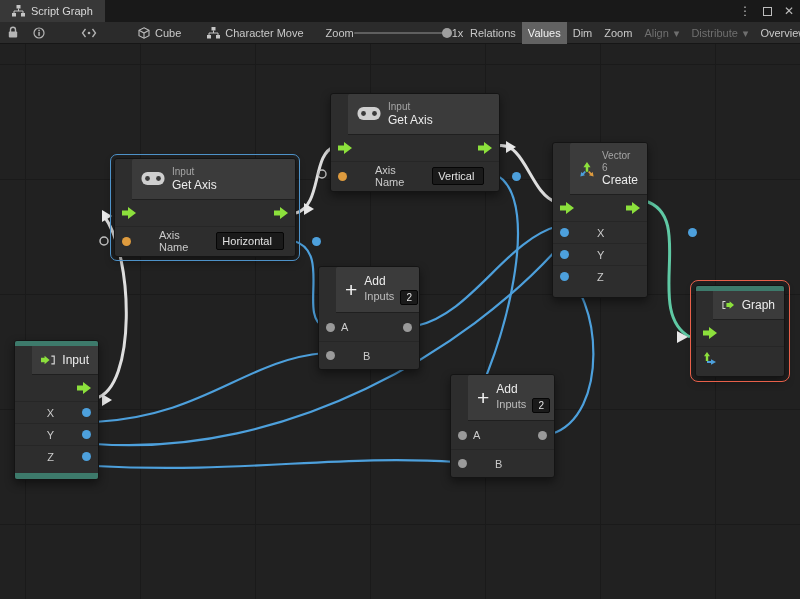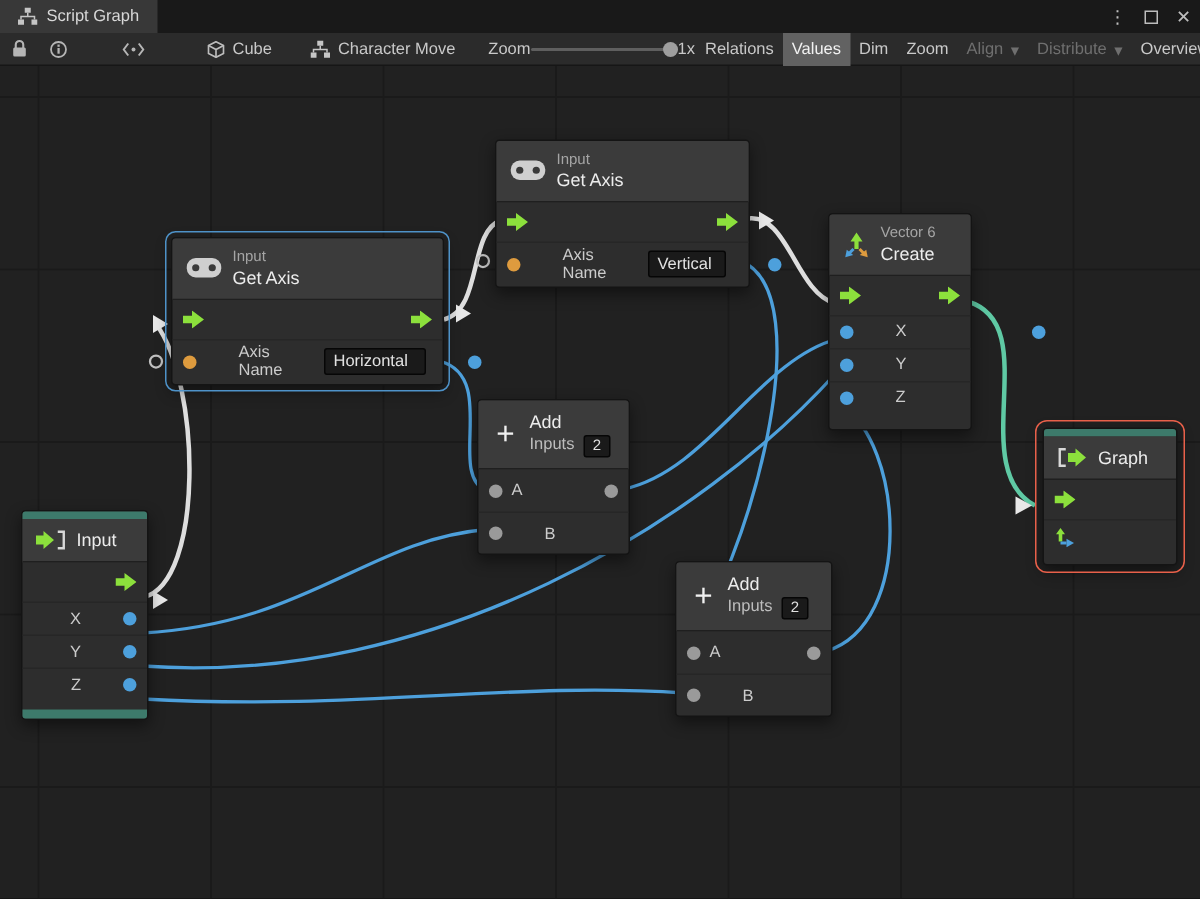--- a/index.html
+++ b/index.html
@@ -40,21 +40,21 @@
   .wire.flow-teal{stroke:var(--wire-teal,#5fc9a4);stroke-width:3;}
   .wire.data{stroke:var(--data-blue,#4da0dc);stroke-width:2.2;}
   .arrowhead{fill:#e8e8e8;}
   .ring{fill:none;stroke:#c0c0c0;stroke-width:1.5;}
   
   .node{position:absolute;z-index:2;background:#2d2d2d;border:1px solid #141414;border-radius:3px;
         box-shadow:0 4px 10px rgba(0,0,0,.45);color:#dcdcdc;}
   .node.selected-blue{outline:1px solid var(--selection-blue,#4e92c8);outline-offset:3px;}
   .node.selected-red{outline:1px solid var(--selection-red,#e8604a);outline-offset:4px;}
   .node-header{background:#3b3b3b;border-bottom:1px solid #1f1f1f;display:flex;align-items:center;gap:7px;
-               padding:7px 9px;border-radius:2px 2px 0 0;}
+               padding:7px 9px;border-radius:2px 2px 0 0;margin-left:17px;}
   .node-cat{font-size:10px;color:#a5a5a5;line-height:1.15;}
   .node-title{font-size:12px;color:#ececec;line-height:1.2;}
   .node-row{display:flex;align-items:center;padding:0 7px;gap:6px;}
   .node-row + .node-row{border-top:1px solid #262626;gap:28px;}
   .flow-row{height:26px;justify-content:space-between;}
   .flow-row.right-only{justify-content:flex-end;}
   .flow-row.left-only{justify-content:flex-start;}
   .value-row{height:30px;}
   .port-row{height:28px;}
   .small-row{height:22px;}

